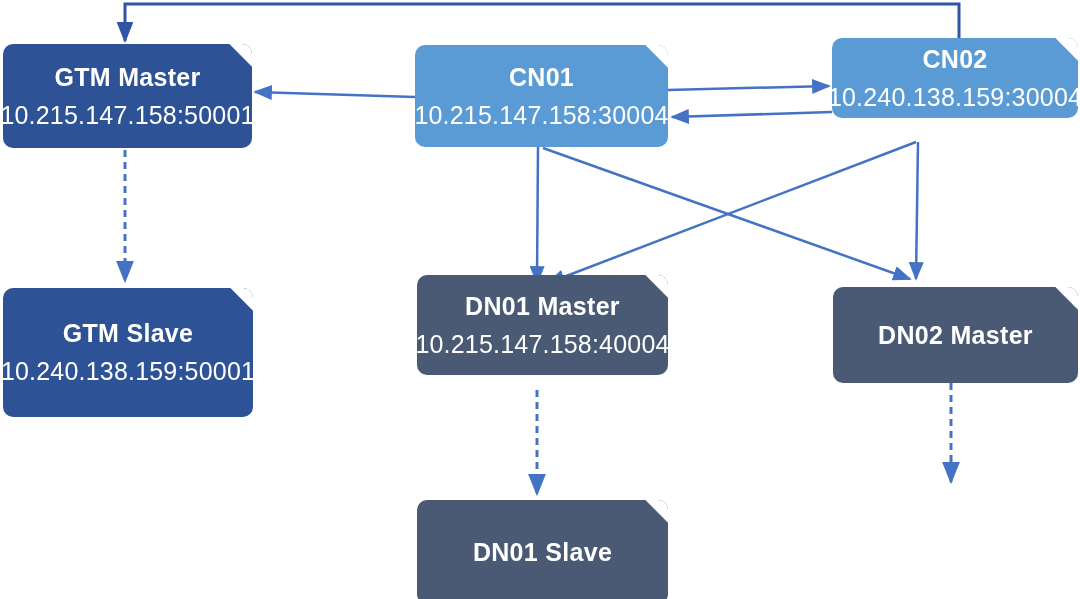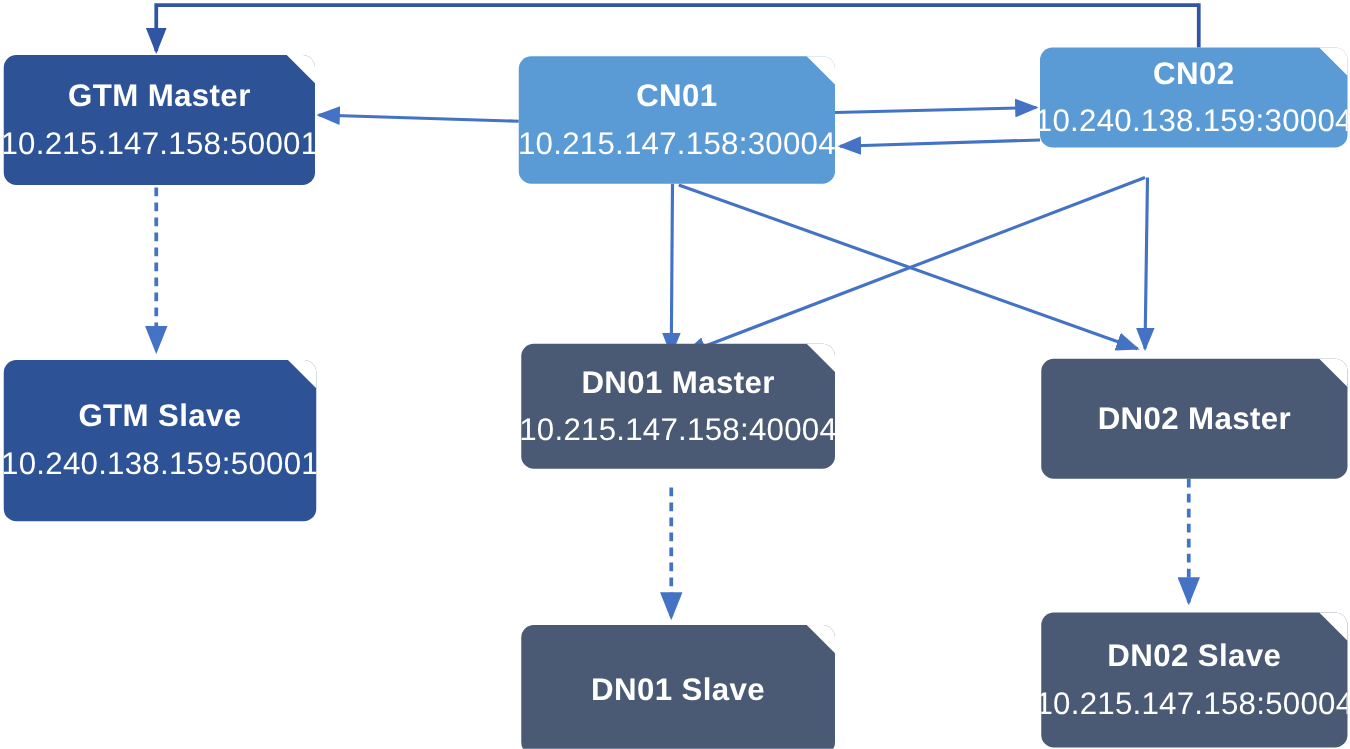--- a/index.html
+++ b/index.html
@@ -134,18 +134,14 @@
   </div>
 
   <div class="node dn" id="node-dn02-master">
     <div class="label">DN02 Master</div>
   </div>
 
   <div class="node dn" id="node-dn01-slave">
     <div class="label">DN01 Slave</div>
   </div>
 
-  <div class="node dn" id="node-dn02-slave">
-    <div class="label">DN02 Slave</div>
-    <div class="addr">10.215.147.158:50004</div>
-  </div>
 
 </div>
 
 </body></html>

